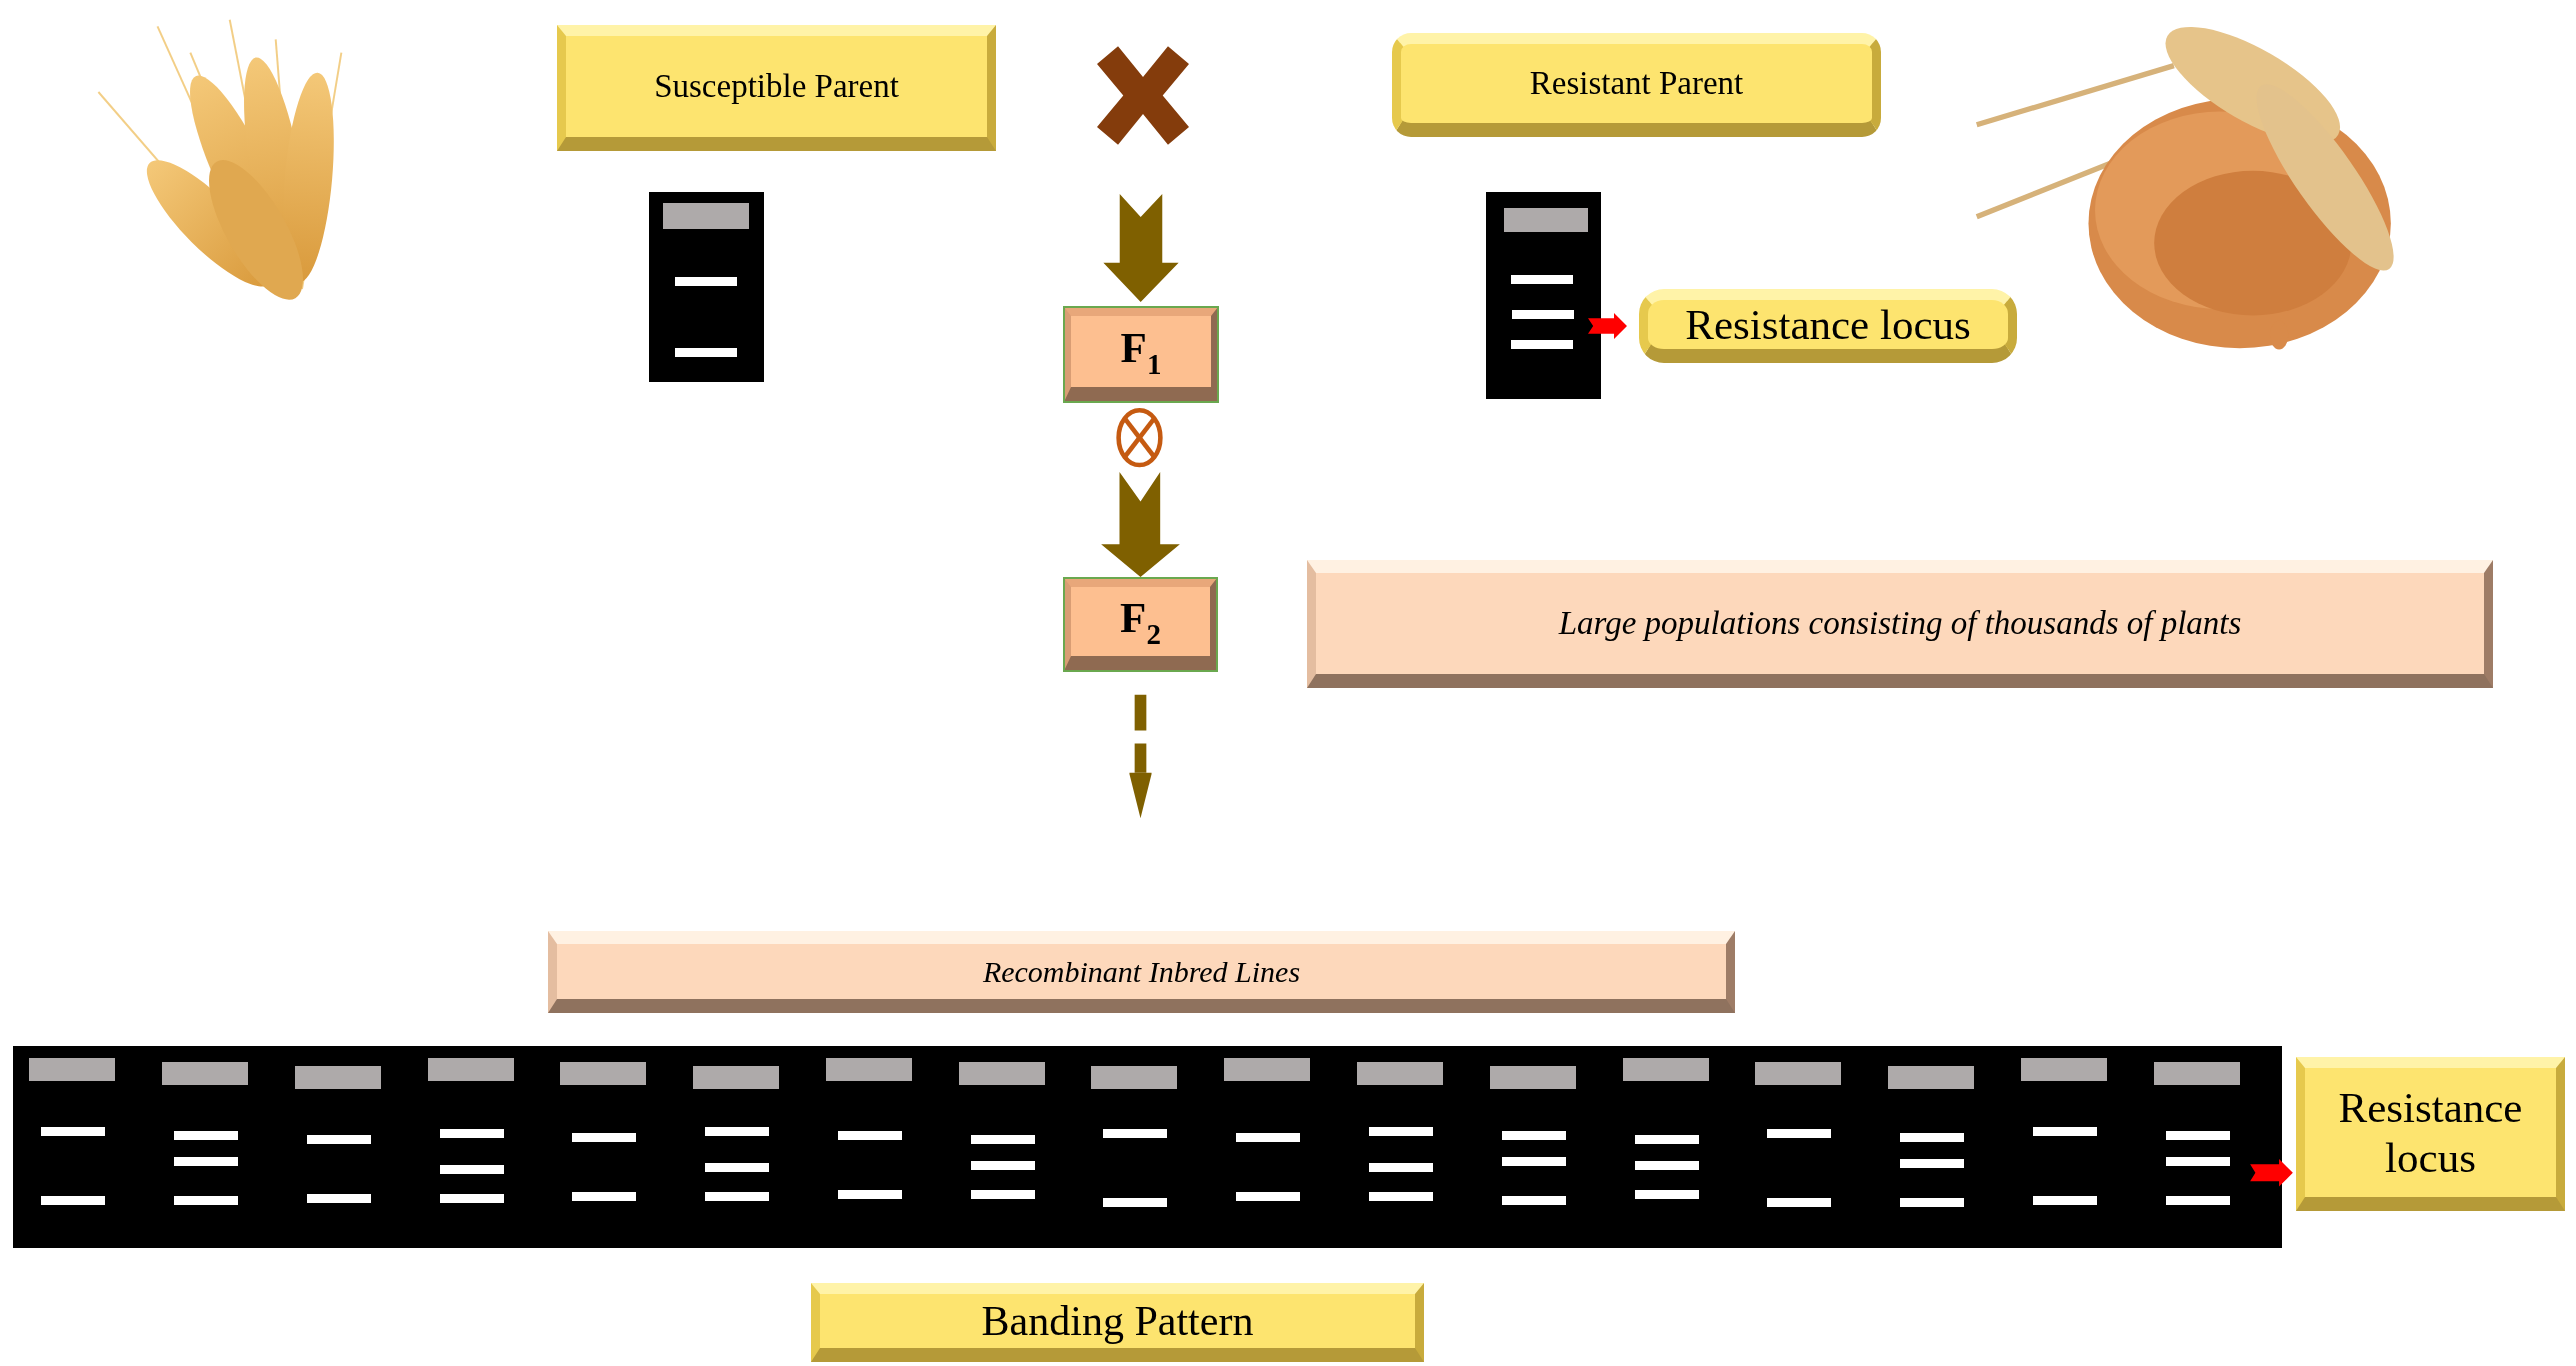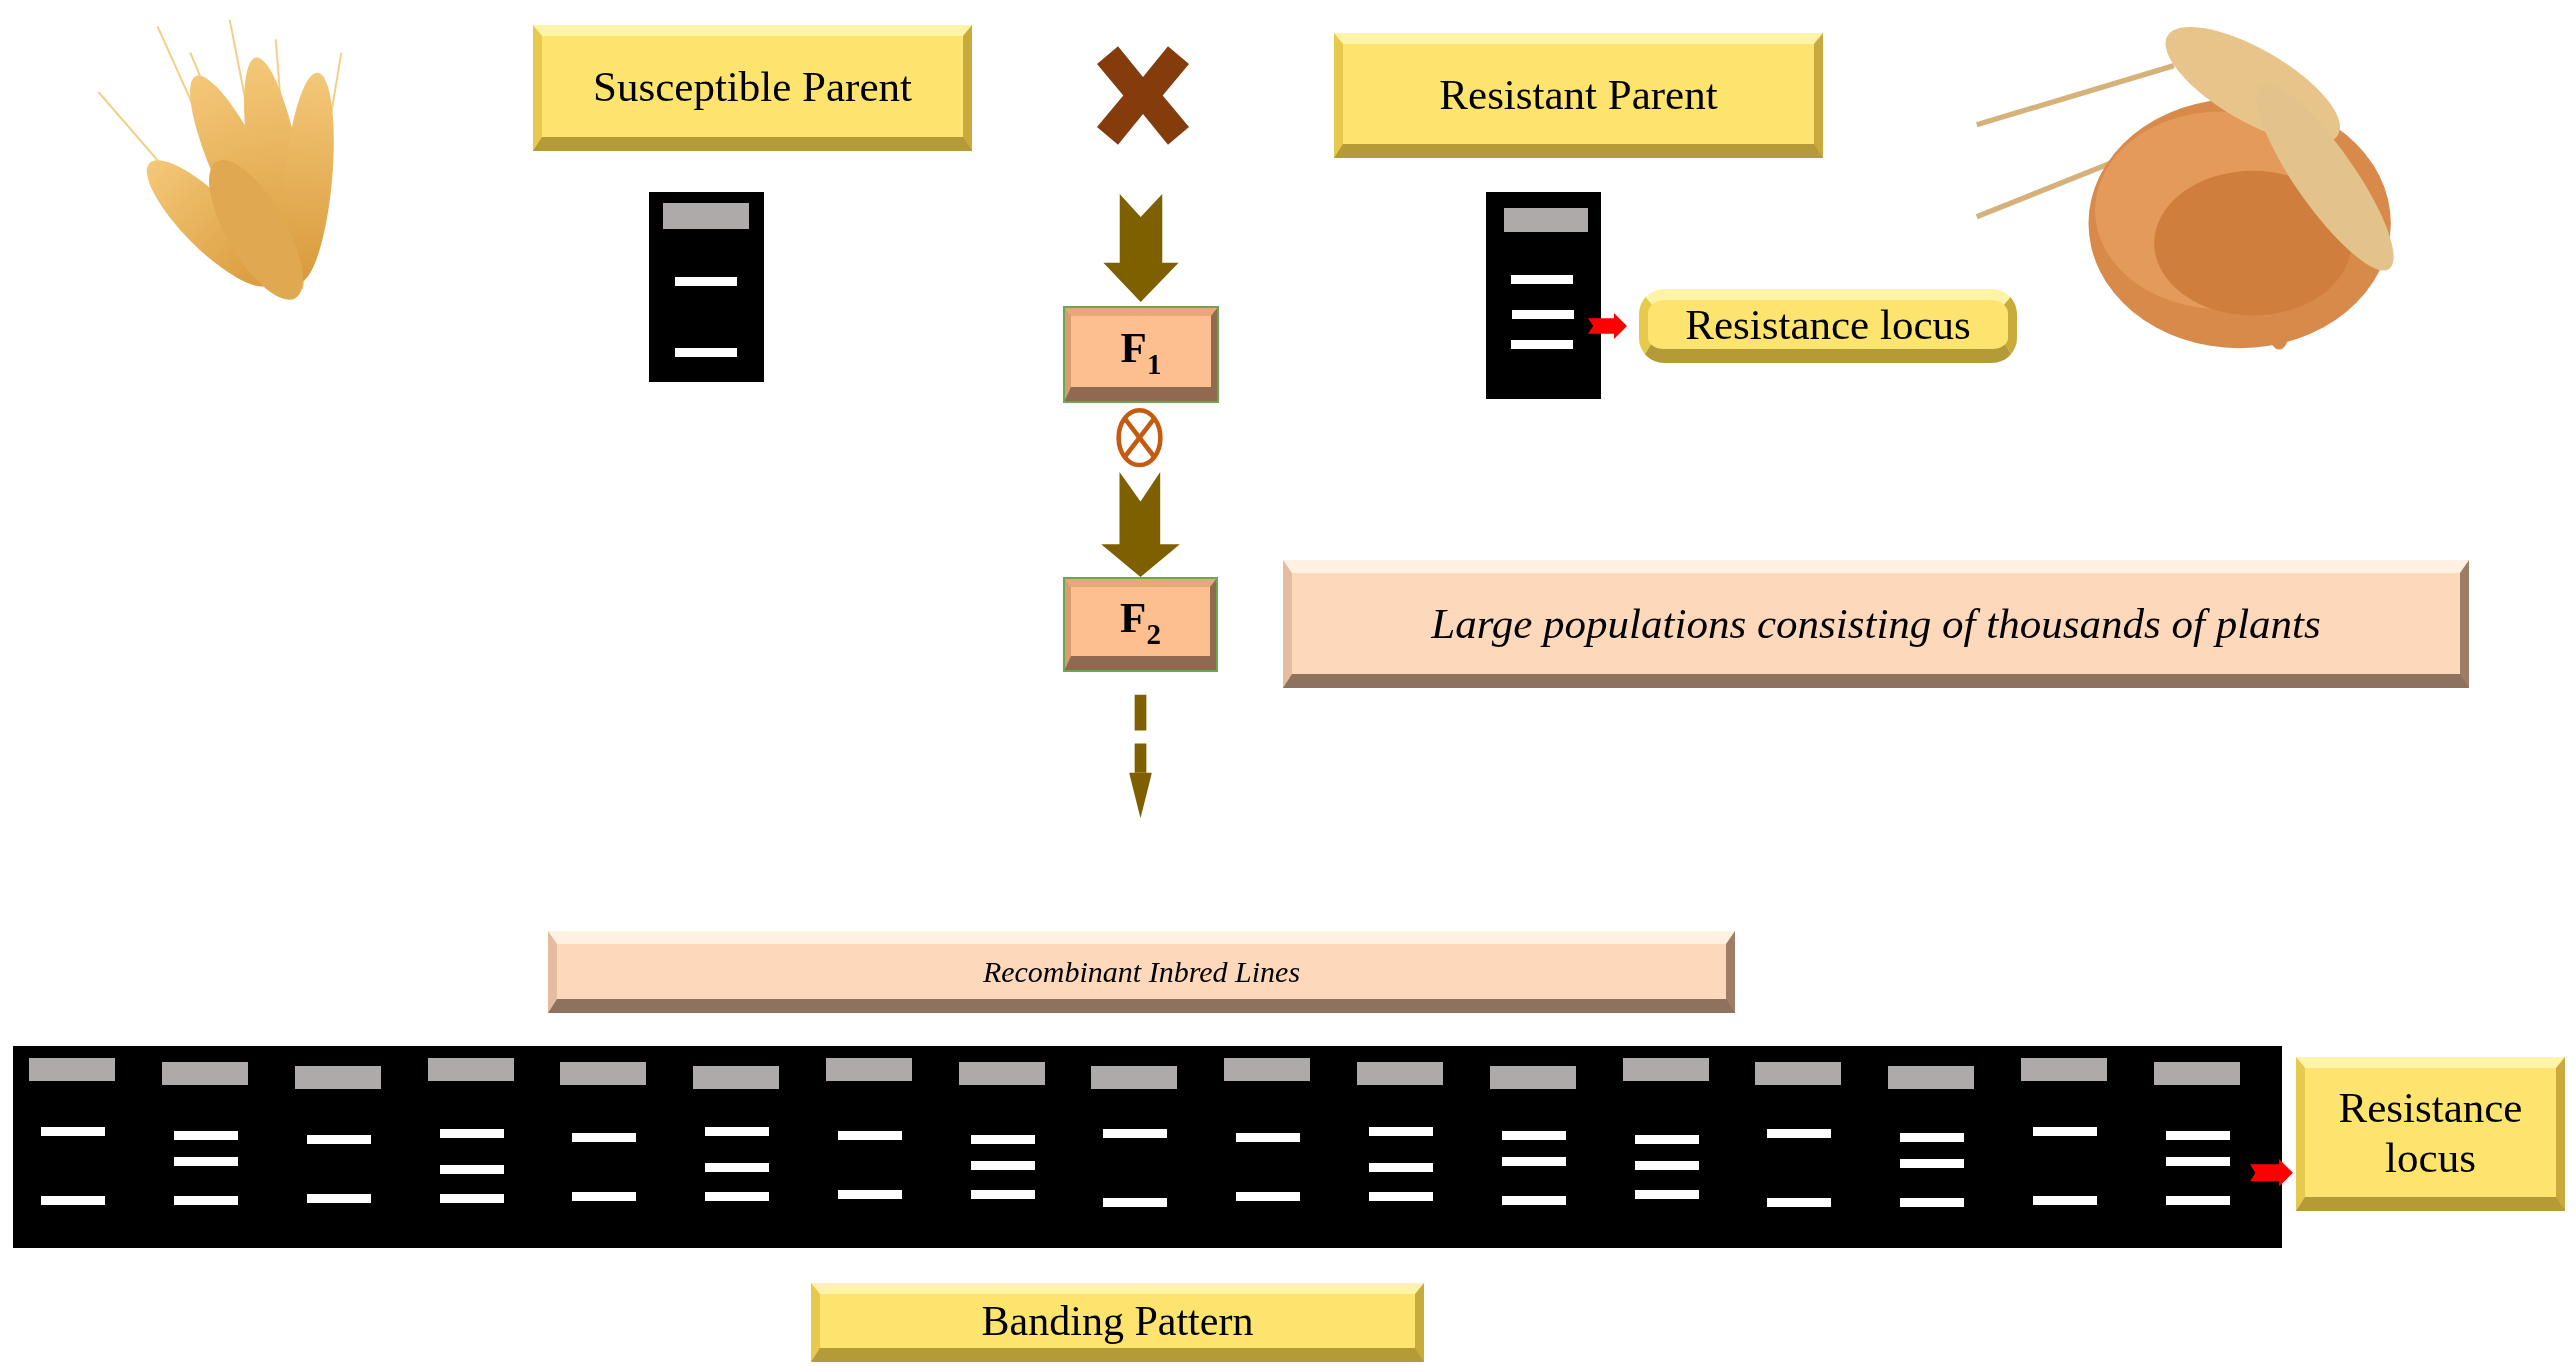--- a/index.html
+++ b/index.html
@@ -2,21 +2,21 @@
 <html style="font-size:10.5px"><head>
 <meta charset="utf-8">
 <style>
   html,body{margin:0;padding:0;background:#fff;}
   #stage{position:relative;width:2576px;height:1366px;overflow:hidden;background:#fff;font-family:"Liberation Serif","DejaVu Serif",serif;}
   .abs{position:absolute;box-sizing:border-box;}
   .bevel-y{background:#fde46f;border-top:11.8px solid #fff3a8;border-bottom:14.4px solid #b59a38;border-left:9.2px solid #e6c94d;border-right:9.2px solid #c8ab3c;display:flex;align-items:center;justify-content:center;color:#000;}
   .bevel-p{background:#fdd8bb;border-top:13px solid #fff1e2;border-bottom:14.4px solid #8f725e;border-left:9.2px solid #e4bda0;border-right:9.2px solid #9e7c66;display:flex;align-items:center;justify-content:center;color:#000;font-style:italic;}
   .bevel-f{background:#fdbf90;border-top:9.2px solid #e8a77a;border-bottom:15.8px solid #8f6a51;border-left:7.9px solid #d99d74;border-right:7.9px solid #8f6a51;outline:2.6px solid #6aa84f;outline-offset:-1.3px;display:flex;align-items:center;justify-content:center;color:#000;font-weight:bold;font-size:43px;}
   .bevel-f sub{font-size:29px;vertical-align:-11.8px;}
-  .label-lg{font-size:43px;}
+  .label-lg{font-size:33px;margin-left:24px;}
   .gel{background:#000;}
   .well{position:absolute;background:#aeaaaa;}
   .band{position:absolute;background:#fff;width:66px;height:9.2px;}
 </style>
 </head>
 <body>
 
 <div id="stage">
 
   <div class="abs" style="left:59px;top:13px;width:394px;height:309px;">
@@ -59,21 +59,21 @@
   <div class="abs bevel-y label-lg" style="left:533px;top:25px;width:439px;height:126px;">
     <span>Susceptible Parent</span>
   </div>
 
   <div class="abs" style="left:1097px;top:46px;width:92px;height:99px;">
     <svg width="92" height="99" viewBox="0 0 140 150">
       <polygon points="0,27 32,0 70,47 108,0 140,27 100,75 140,123 108,150 70,103 32,150 0,123 40,75" fill="#843c0c"></polygon>
     </svg>
   </div>
 
-  <div class="abs bevel-y label-lg" style="left:1334px;top:33px;width:489px;height:125px;">
+  <div class="abs bevel-y label-lg" style="left:1368px;top:33px;width:489px;height:104px;border-radius:19px;">
     <span>Resistant Parent</span>
   </div>
 
   <div class="abs gel" style="left:649px;top:192px;width:115px;height:190px;">
     <div class="well" style="left:14.4px;top:11px;width:86px;height:26px;"></div>
     <div class="band" style="left:26px;top:85px;width:62px;height:9.2px;"></div>
     <div class="band" style="left:26px;top:156px;width:62px;height:9.2px;"></div>
   </div>
 
   <div class="abs gel" style="left:1486px;top:192px;width:115px;height:207px;">

